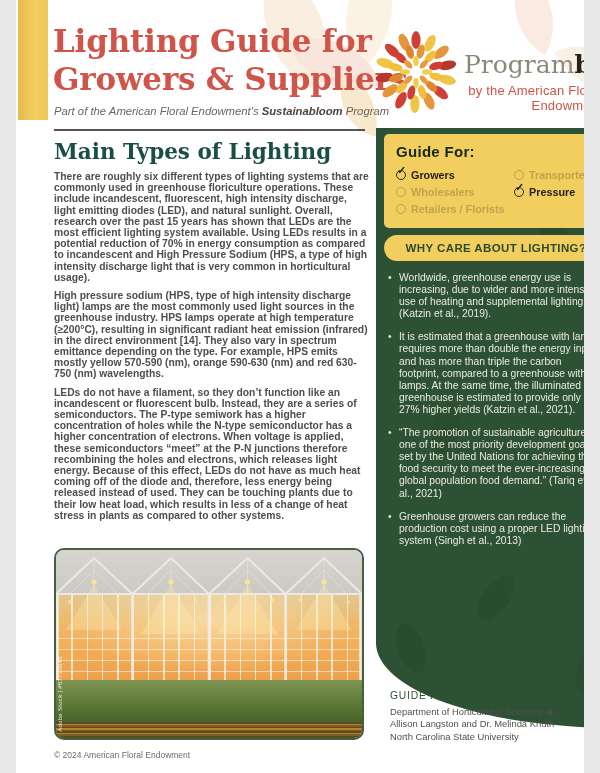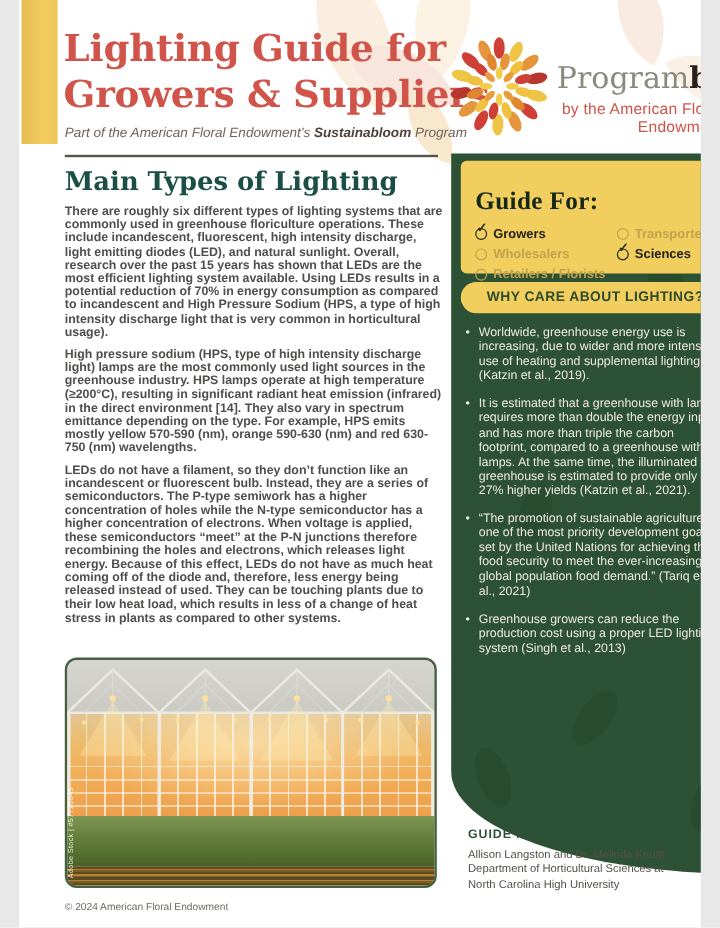--- a/index.html
+++ b/index.html
@@ -78,21 +78,21 @@
   
   .panel {
     position:absolute; left:360px; top:128px; width:240px; height:600px; z-index:1;
     background:#2d5134; border-bottom-left-radius:100% 85px; overflow:hidden;
   }
   .panel-texture { position:absolute; left:0; top:0; opacity:0.45; }
   .guide-box {
     position:absolute; left:8px; top:6px; width:224px; height:94px;
     background:#f2ce5e; border-radius:5px; padding:9px 12px;
   }
-  .guide-title { font-family:Liberation Serif, serif; font-weight:bold; font-size:21px; color:#152718; letter-spacing:0.3px;margin-top:12px; }
+  .guide-title { font-family:Liberation Sans, sans-serif; font-weight:bold; font-size:15px; color:#152718; letter-spacing:0.3px; }
   .guide-grid {
     margin-top:6px; display:grid; grid-template-columns:118px 94px;
     grid-template-rows:repeat(3,17px); grid-auto-flow:column; align-items:center;
   }
   .gitem { display:flex; align-items:center; font-size:10.8px; white-space:nowrap; }
   .gitem.on  { color:#22221c; font-weight:bold; }
   .gitem.off { color:#c1a34d; font-weight:bold; }
   .cbx { position:relative; width:10px; height:10px; margin-right:5px; flex:0 0 auto; }
   .cbx .circ { position:absolute; inset:0; border-radius:50%; }
   .gitem.on  .circ { border:1.4px solid #22301e; }
@@ -105,21 +105,21 @@
     font-size:11.5px; font-weight:bold; color:#2c4a2b; letter-spacing:0.4px;
   }
   .bullets { position:absolute; left:12px; top:144px; width:214px; list-style:none; }
   .bullets li {
     position:relative; padding-left:11px; margin-bottom:11px;
     font-size:10.3px; line-height:12.1px; color:#edeadf;
   }
   .bullets li::before { content:"•"; position:absolute; left:0; top:0; }
 
   .prepared { position:absolute; left:374px; top:690px; width:210px; z-index:3; }
-  .prepared-heading { font-size:10.3px; font-weight:bold; color:#2c5134; letter-spacing:0.8px; margin-bottom:5px; }
+  .prepared-heading { font-size:10.3px; font-weight:normal; color:#2c5134; letter-spacing:0.8px; margin-bottom:5px; }
   .prepared-line { font-size:9.4px; line-height:12.3px; color:#54504a; }
 </style>
 </head>
 <body>
 
 <div class="page">
 
   <div class="leaf l1"></div>
   <div class="leaf l3"></div>
   <div class="leaf l2"></div>
@@ -280,37 +280,37 @@
           <span class="cbx">
               <span class="circ"></span>
             </span>
           <span>Transporters</span>
         </div>
         <div class="gitem on">
           <span class="cbx">
               <span class="circ"></span>
               <span class="mark">✓</span>
             </span>
-          <span>Sciences</span>
+          <span>Pressure</span>
         </div>
       </div>
     </div>
 
     <div class="why-pill">WHY CARE ABOUT LIGHTING?</div>
 
     <ul class="bullets">
       <li>Worldwide, greenhouse energy use is increasing, due to wider and more intense use of heating and supplemental lighting (Katzin et al., 2019).</li>
       <li>It is estimated that a greenhouse with lamps requires more than double the energy input, and has more than triple the carbon footprint, compared to a greenhouse without lamps. At the same time, the illuminated greenhouse is estimated to provide only 27% higher yields (Katzin et al., 2021).</li>
       <li>“The promotion of sustainable agriculture is one of the most priority development goals set by the United Nations for achieving the food security to meet the ever-increasing global population food demand.” (Tariq et al., 2021)</li>
       <li>Greenhouse growers can reduce the production cost using a proper LED lighting system (Singh et al., 2013)</li>
     </ul>
   </div>
 
   <div class="prepared">
     <div class="prepared-heading">GUIDE NO. 020 PREPARED BY:</div>
+    <div class="prepared-line">Department of Horticultural Sciences at</div>
     <div class="prepared-line">Allison Langston and Dr. Melinda Knuth</div>
-    <div class="prepared-line">Department of Horticultural Sciences at</div>
-    <div class="prepared-line">North Carolina High University</div>
+    <div class="prepared-line">North Carolina State University</div>
   </div>
 
   <div class="copyright">© 2024 American Floral Endowment</div>
   <div class="page-num">1</div>
 </div>
 
 </body></html>

